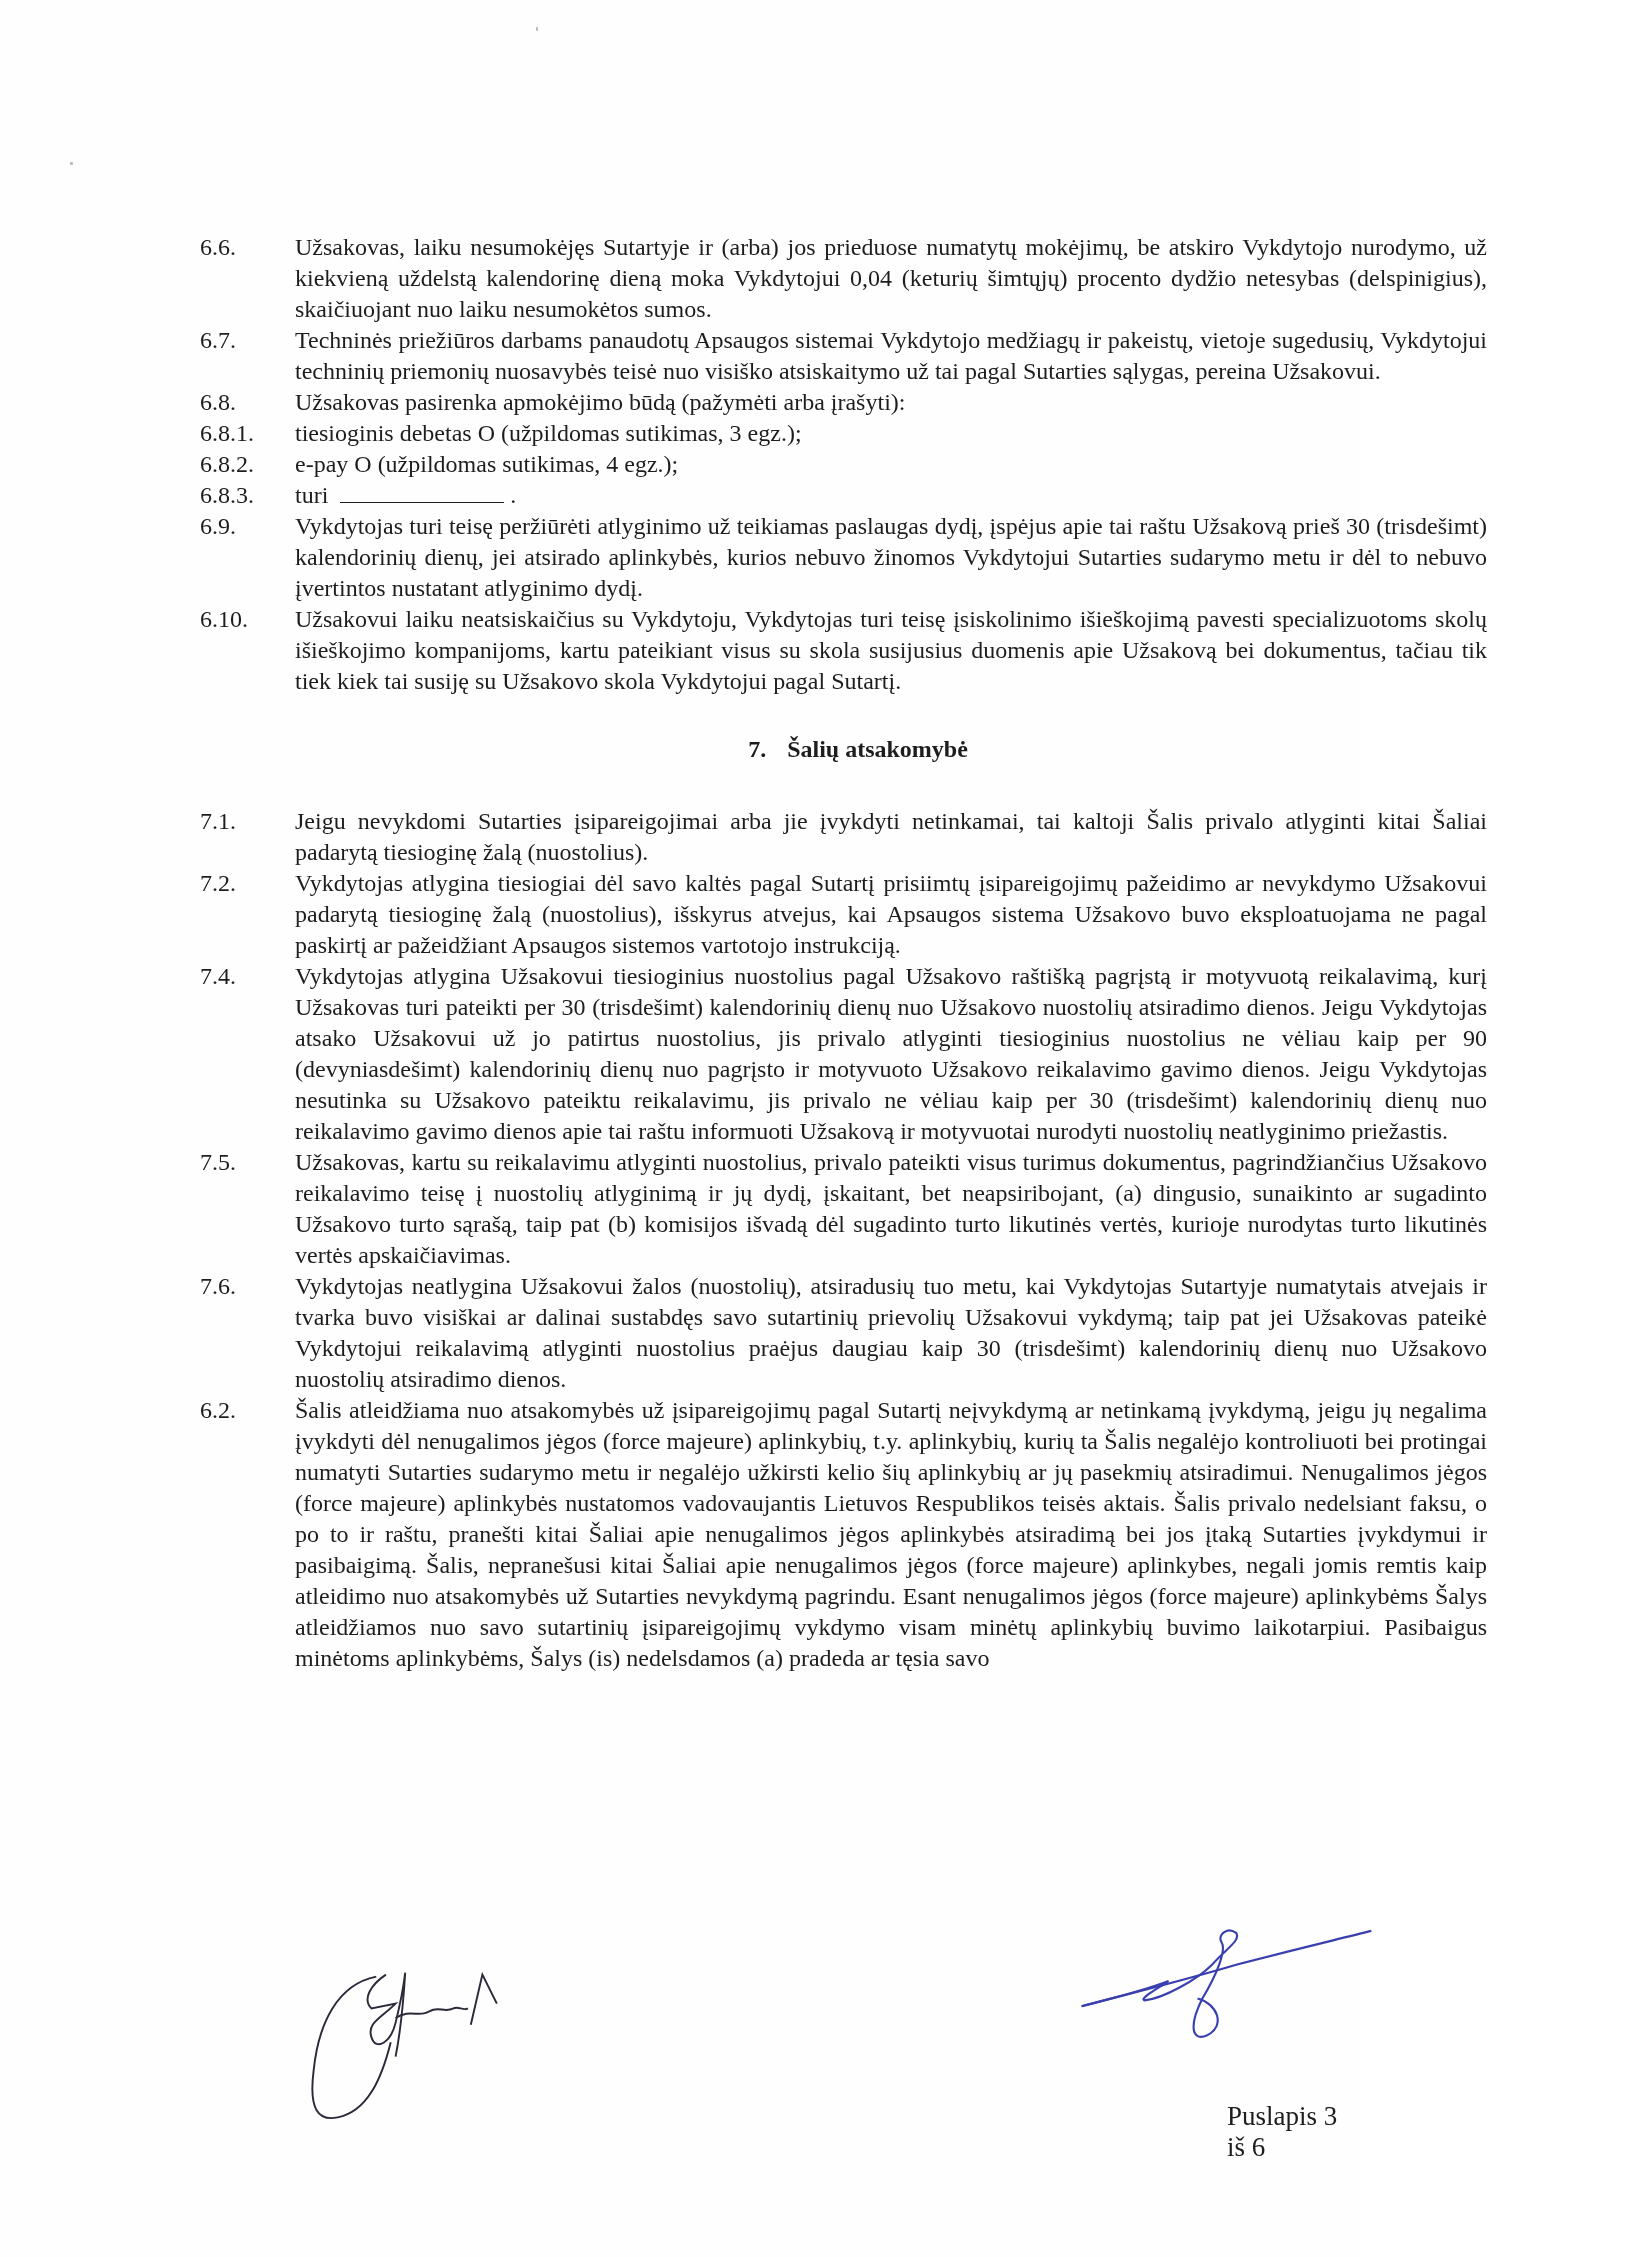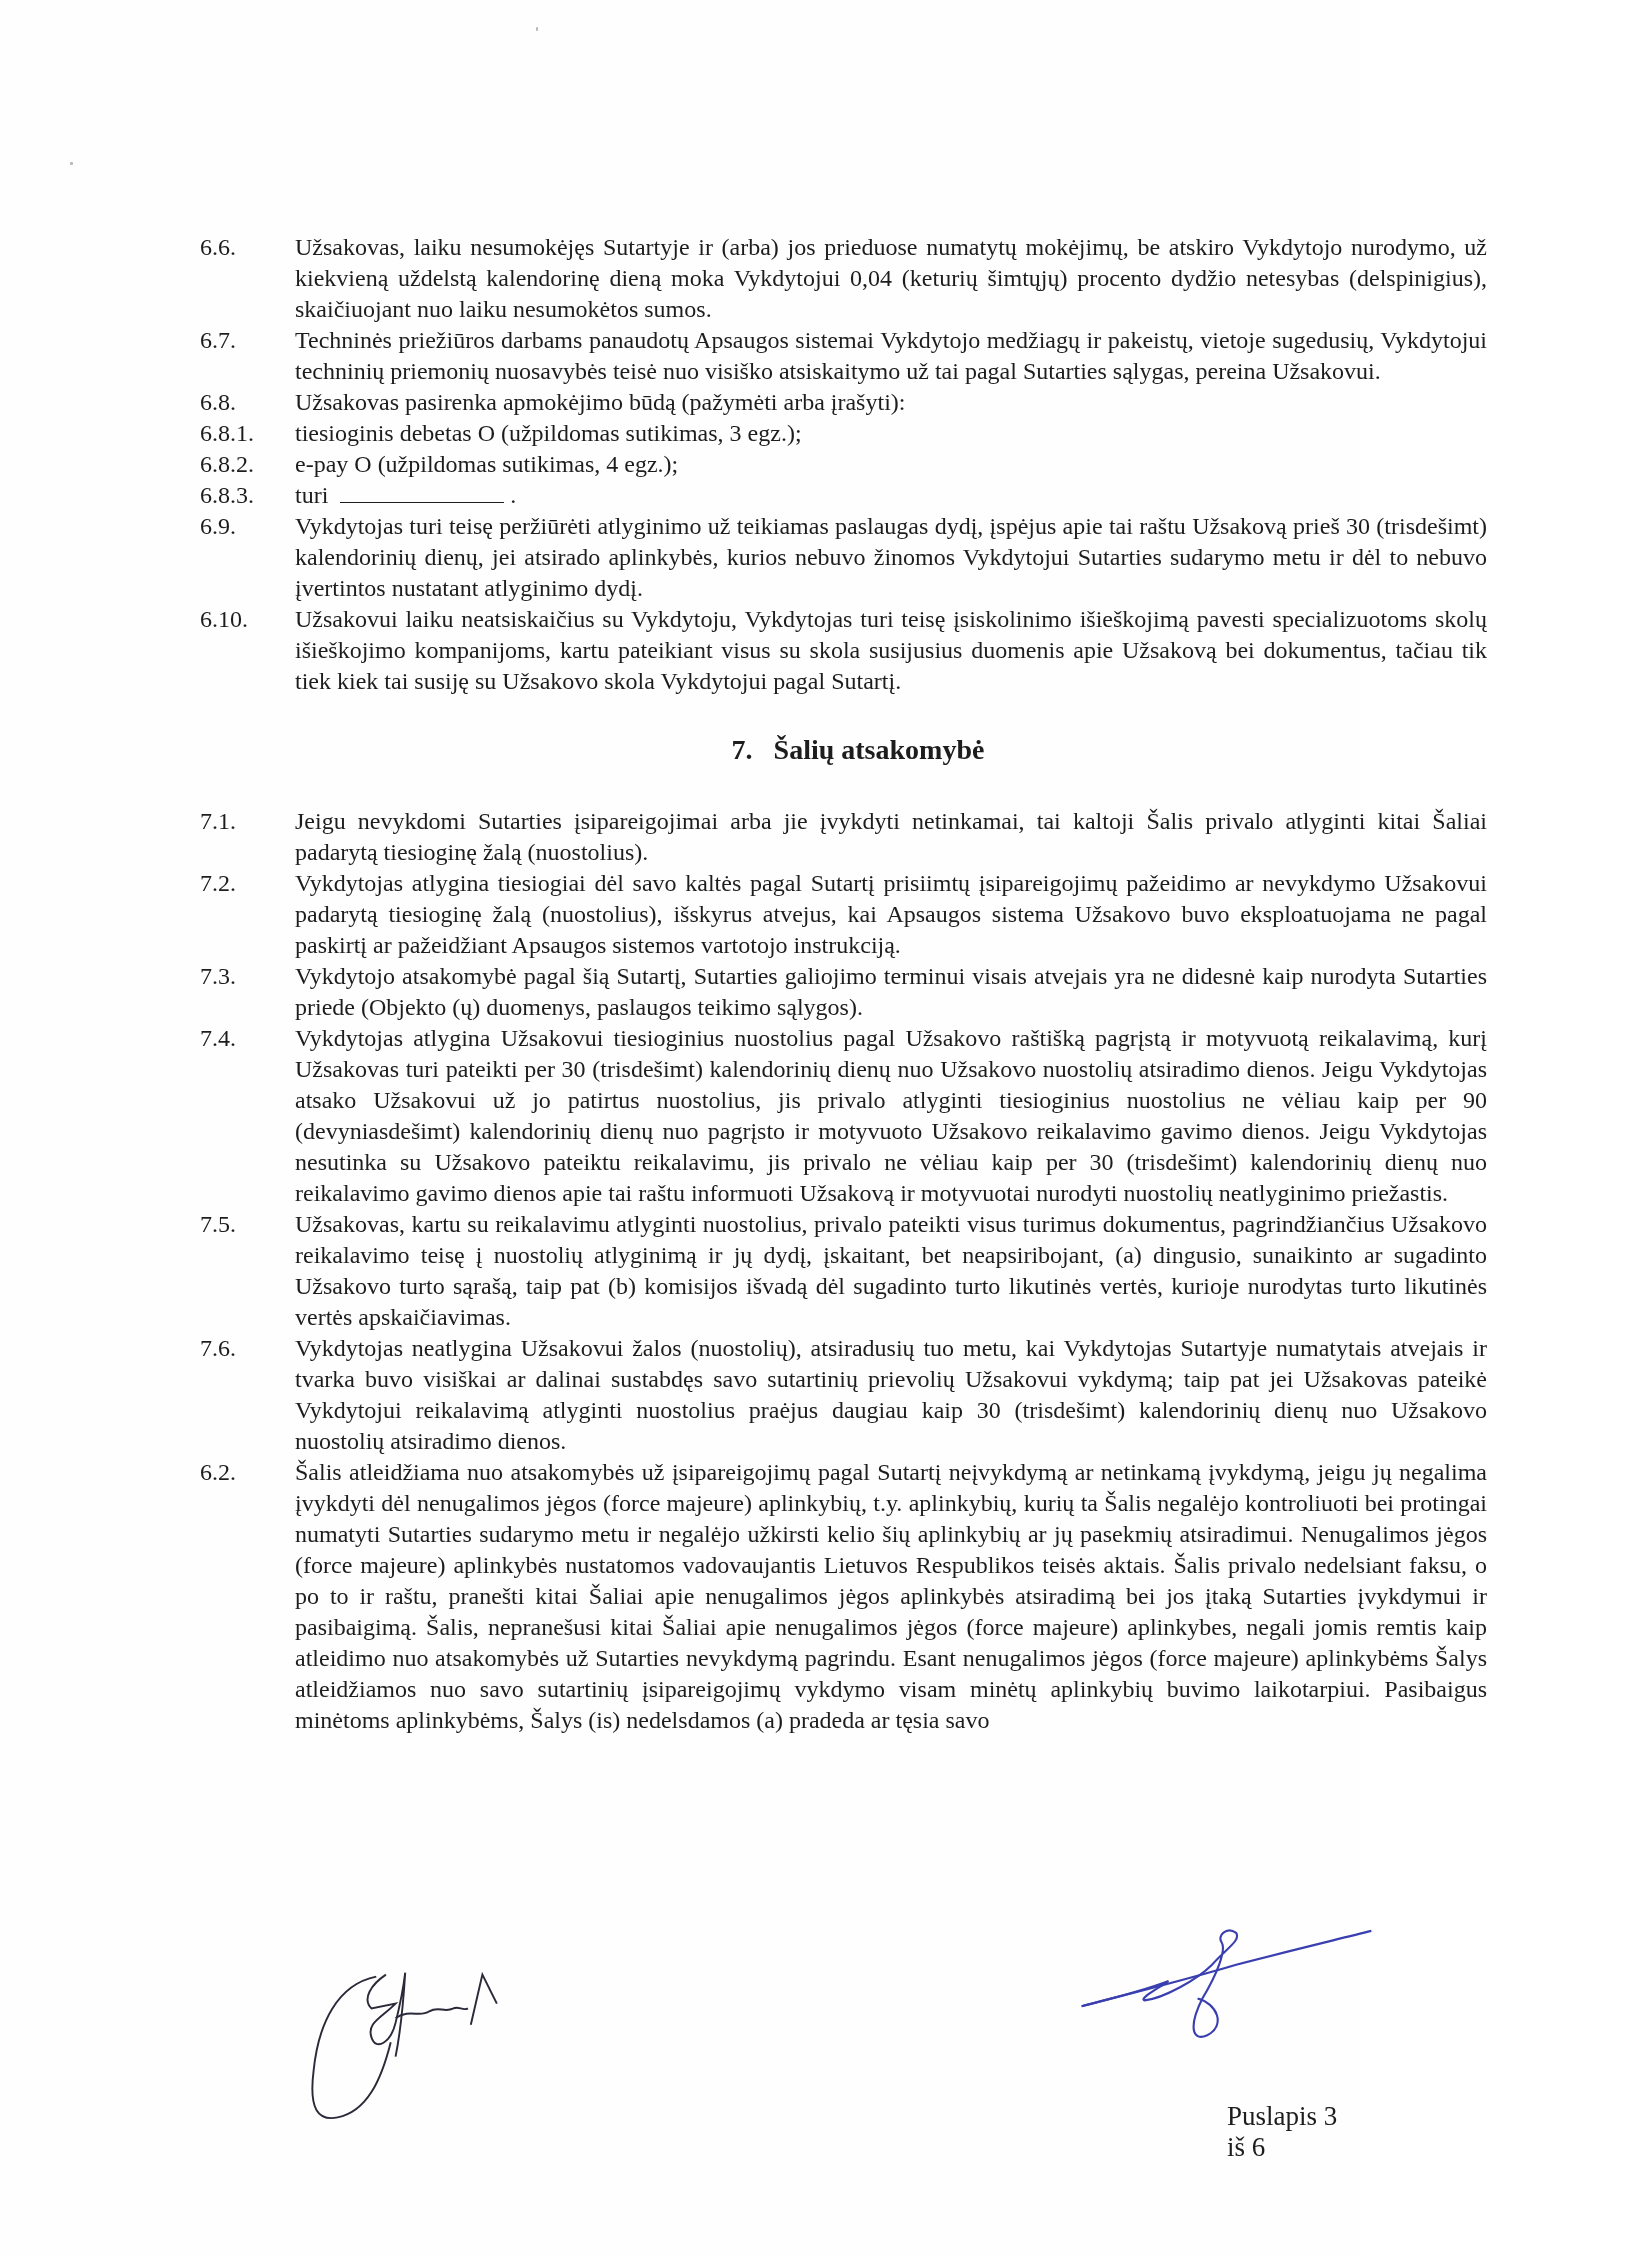--- a/index.html
+++ b/index.html
@@ -10,21 +10,21 @@
   }
   .page { position: absolute; left: 0; top: 0; width: 1360px; height: 2257px; background: #fefefe; }
   .content {
     position: absolute; left: 200px; top: 232px; width: 1287px;
     font-size: 24px; line-height: 31px;
   }
   .clause { display: flex; align-items: flex-start; }
   .clause .num { flex: 0 0 95px; width: 95px; }
   .clause .txt { flex: 1 1 auto; text-align: justify; text-align-last: left; }
   .heading {
-    text-align: center; font-weight: bold; font-size: 28px;
+    text-align: center; font-weight: bold; font-size: 24px;
     margin: 37px 0 41px 0; padding-left: 29px;
   }
   .heading .hnum { margin-right: 21px; }
   .blank {
     display: inline-block; width: 164px; border-bottom: 1.9px solid #1d1d1d;
     height: 21px; vertical-align: baseline; margin-left: 5.8px;
   }
   .footer {
     position: absolute; left: 1215px; top: 2101px; font-size: 27px; margin-left: 12px;
   }
@@ -85,24 +85,20 @@
 
     <div class="clause">
       <div class="num">7.1.</div>
       <div class="txt">Jeigu nevykdomi Sutarties įsipareigojimai arba jie įvykdyti netinkamai, tai kaltoji Šalis privalo atlyginti kitai Šaliai padarytą tiesioginę žalą (nuostolius).</div>
     </div>
     <div class="clause">
       <div class="num">7.2.</div>
       <div class="txt">Vykdytojas atlygina tiesiogiai dėl savo kaltės pagal Sutartį prisiimtų įsipareigojimų pažeidimo ar nevykdymo Užsakovui padarytą tiesioginę žalą (nuostolius), išskyrus atvejus, kai Apsaugos sistema Užsakovo buvo eksploatuojama ne pagal paskirtį ar pažeidžiant Apsaugos sistemos vartotojo instrukciją.</div>
     </div>
     <div class="clause">
-      <div class="num">7.3.</div>
-      <div class="txt">Vykdytojo atsakomybė pagal šią Sutartį, Sutarties galiojimo terminui visais atvejais yra ne didesnė kaip nurodyta Sutarties priede (Objekto (ų) duomenys, paslaugos teikimo sąlygos).</div>
-    </div>
-    <div class="clause">
       <div class="num">7.4.</div>
       <div class="txt">Vykdytojas atlygina Užsakovui tiesioginius nuostolius pagal Užsakovo raštišką pagrįstą ir motyvuotą reikalavimą, kurį Užsakovas turi pateikti per 30 (trisdešimt) kalendorinių dienų nuo Užsakovo nuostolių atsiradimo dienos. Jeigu Vykdytojas atsako Užsakovui už jo patirtus nuostolius, jis privalo atlyginti tiesioginius nuostolius ne vėliau kaip per 90 (devyniasdešimt) kalendorinių dienų nuo pagrįsto ir motyvuoto Užsakovo reikalavimo gavimo dienos. Jeigu Vykdytojas nesutinka su Užsakovo pateiktu reikalavimu, jis privalo ne vėliau kaip per 30 (trisdešimt) kalendorinių dienų nuo reikalavimo gavimo dienos apie tai raštu informuoti Užsakovą ir motyvuotai nurodyti nuostolių neatlyginimo priežastis.</div>
     </div>
     <div class="clause">
       <div class="num">7.5.</div>
       <div class="txt">Užsakovas, kartu su reikalavimu atlyginti nuostolius, privalo pateikti visus turimus dokumentus, pagrindžiančius Užsakovo reikalavimo teisę į nuostolių atlyginimą ir jų dydį, įskaitant, bet neapsiribojant, (a) dingusio, sunaikinto ar sugadinto Užsakovo turto sąrašą, taip pat (b) komisijos išvadą dėl sugadinto turto likutinės vertės, kurioje nurodytas turto likutinės vertės apskaičiavimas.</div>
     </div>
     <div class="clause">
       <div class="num">7.6.</div>
       <div class="txt">Vykdytojas neatlygina Užsakovui žalos (nuostolių), atsiradusių tuo metu, kai Vykdytojas Sutartyje numatytais atvejais ir tvarka buvo visiškai ar dalinai sustabdęs savo sutartinių prievolių Užsakovui vykdymą; taip pat jei Užsakovas pateikė Vykdytojui reikalavimą atlyginti nuostolius praėjus daugiau kaip 30 (trisdešimt) kalendorinių dienų nuo Užsakovo nuostolių atsiradimo dienos.</div>

